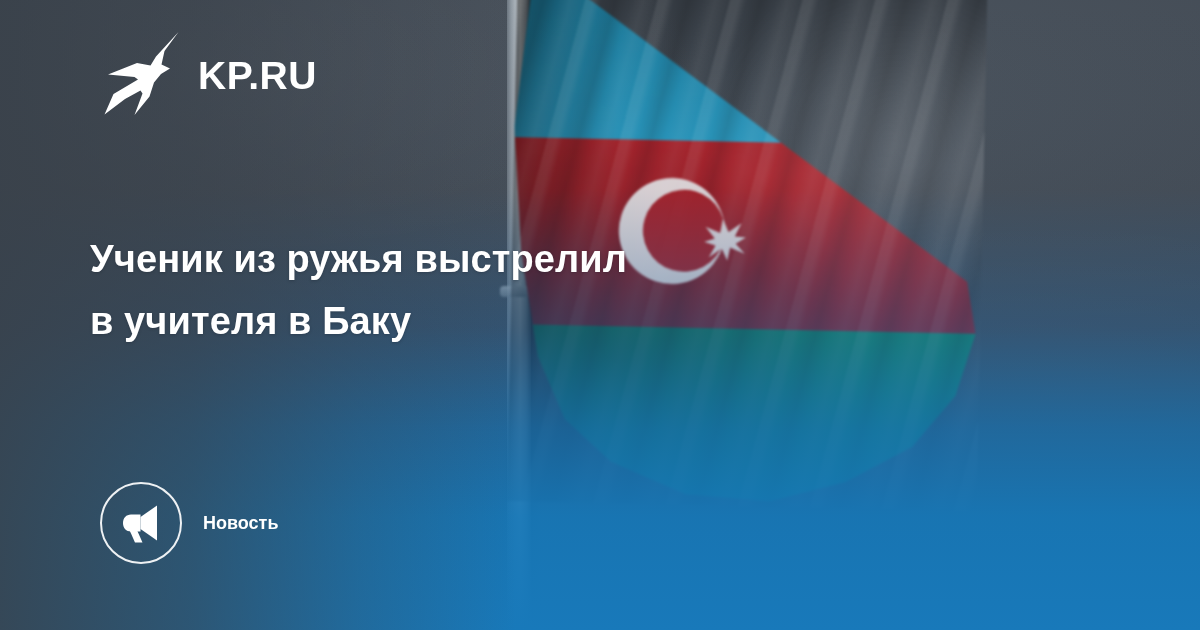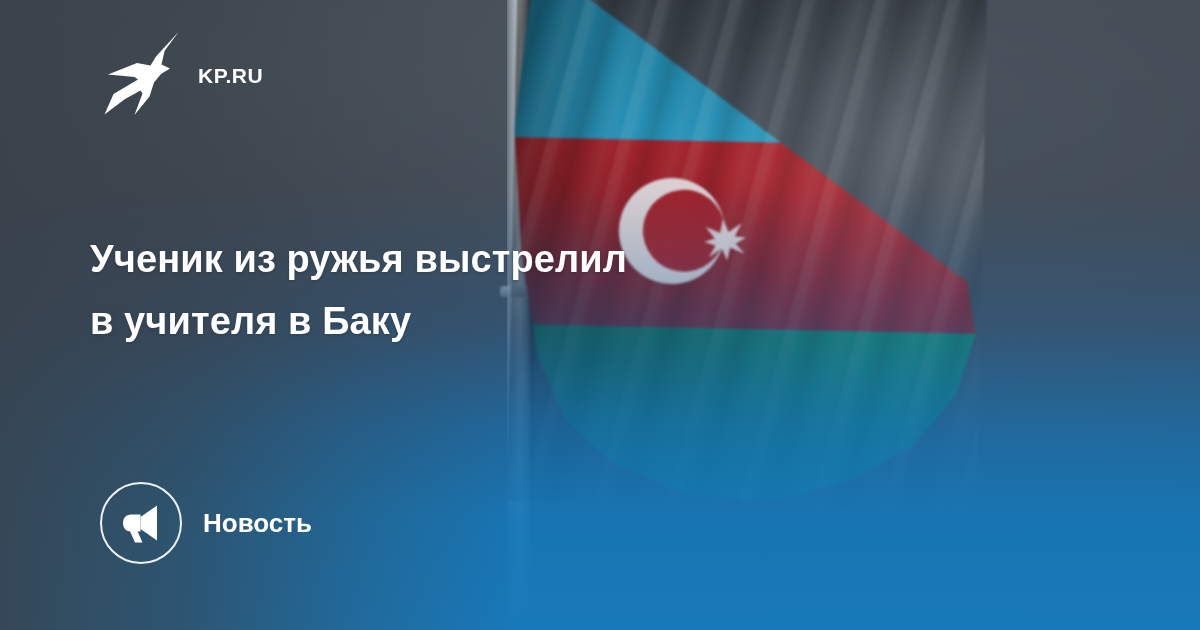--- a/index.html
+++ b/index.html
@@ -202,21 +202,21 @@
     align-items: center;
     gap: 16px;
   }
   .brand-logo {
     display: block;
     width: 78px;
     height: 86px;
   }
   .brand-name {
     color: #ffffff;
-    font-size: 21px;
+    font-size: 39px;
     font-weight: bold;
     letter-spacing: 0.5px;
     line-height: 1;
     padding-top: 4px;
   }
 
   .headline {
     position: absolute;
     left: 90px;
     top: 228px;
@@ -250,21 +250,21 @@
     box-sizing: border-box;
     flex: none;
   }
   .badge-icon {
     display: block;
     width: 42px;
     height: 42px;
   }
   .badge-label {
     color: #ffffff;
-    font-size: 26px;
+    font-size: 18px;
     font-weight: bold;
     line-height: 1;
     text-align: right;
   }
 </style>
 </head>
 <body>
 
 <div id="card">
 

